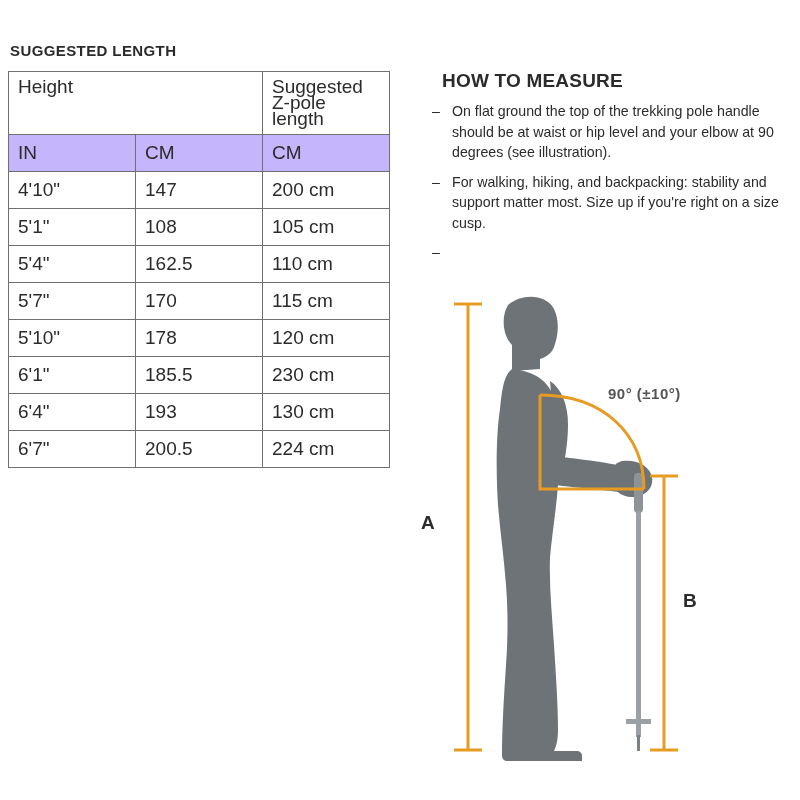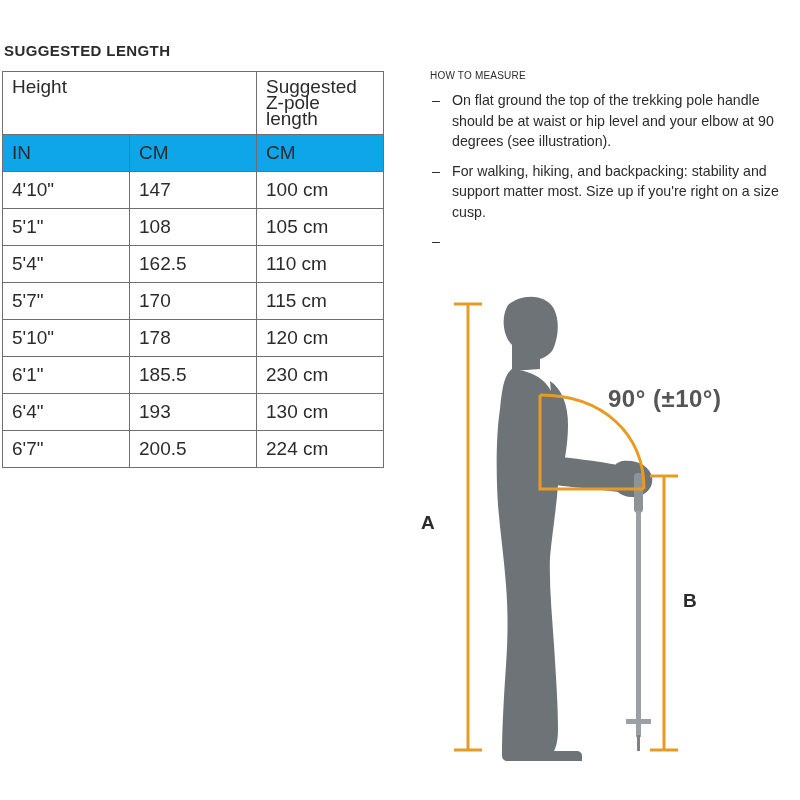--- a/index.html
+++ b/index.html
@@ -16,21 +16,21 @@
   }
   .page {
     position: relative;
     width: 800px;
     height: 800px;
   }
 
   
   .left-col {
     position: absolute;
-    left: 2px;
+    left: 8px;
     top: 42px;
     width: 382px;
   }
   .section-title {
     font-size: 15px;
     font-weight: bold;
     letter-spacing: 0.4px;
     color: #2b2b2b;
     margin: 0 0 12px 2px;
   }
@@ -49,43 +49,43 @@
     color: #2b2b2b;
     height: 20px;
     box-sizing: border-box;
   }
   .head-row td {
     height: 52px;
     vertical-align: top;
     line-height: 16px;
   }
   .unit-row td {
-    background: #0ea5e9;
+    background: #c4b5fd;
     color: #ffffff;
     font-size: 13.5px;
     padding-top: 5px;
     padding-bottom: 5px;
   }
   .col-a { width: 125px; }
   .col-b { width: 122px; }
   .col-c { width: 135px; }
   .data-row td { height: 34px; vertical-align: middle; }
 
   
   .right-col {
     position: absolute;
     left: 430px;
     top: 70px;
     width: 360px;
   }
   .howto-title {
-    font-size: 10px;
-    font-weight: normal;
-    color: #2b2b2b;
-    margin: 0 0 9px 0;
+    font-size: 19px;
+    font-weight: bold;
+    color: #2b2b2b;
+    margin: 0 0 9px 12px;
     letter-spacing: 0.2px;
   }
   ul.howto-list {
     list-style: none;
     margin: 0;
     padding: 0;
   }
   ul.howto-list li {
     position: relative;
     padding-left: 22px;
@@ -107,21 +107,21 @@
     left: 400px;
     top: 285px;
     width: 400px;
     height: 500px;
   }
   .illustration svg { display: block; }
   .angle-label {
     position: absolute;
     left: 208px;
     top: 100px;
-    font-size: 24px;
+    font-size: 15px;
     font-weight: bold;
     color: #555555;
     letter-spacing: 0.5px;
   }
   .letter-a {
     position: absolute;
     left: 21px;
     top: 227px;
     font-size: 19px;
     font-weight: bold;
@@ -152,21 +152,21 @@
         </tr>
         <tr class="unit-row">
           <td class="col-a">IN</td>
           <td class="col-b">CM</td>
           <td class="col-c">CM</td>
         </tr>
 
         <tr class="data-row">
           <td>4'10"</td>
           <td>147</td>
-          <td>100 cm</td>
+          <td>200 cm</td>
         </tr>
         <tr class="data-row">
           <td>5'1"</td>
           <td>108</td>
           <td>105 cm</td>
         </tr>
         <tr class="data-row">
           <td>5'4"</td>
           <td>162.5</td>
           <td>110 cm</td>

